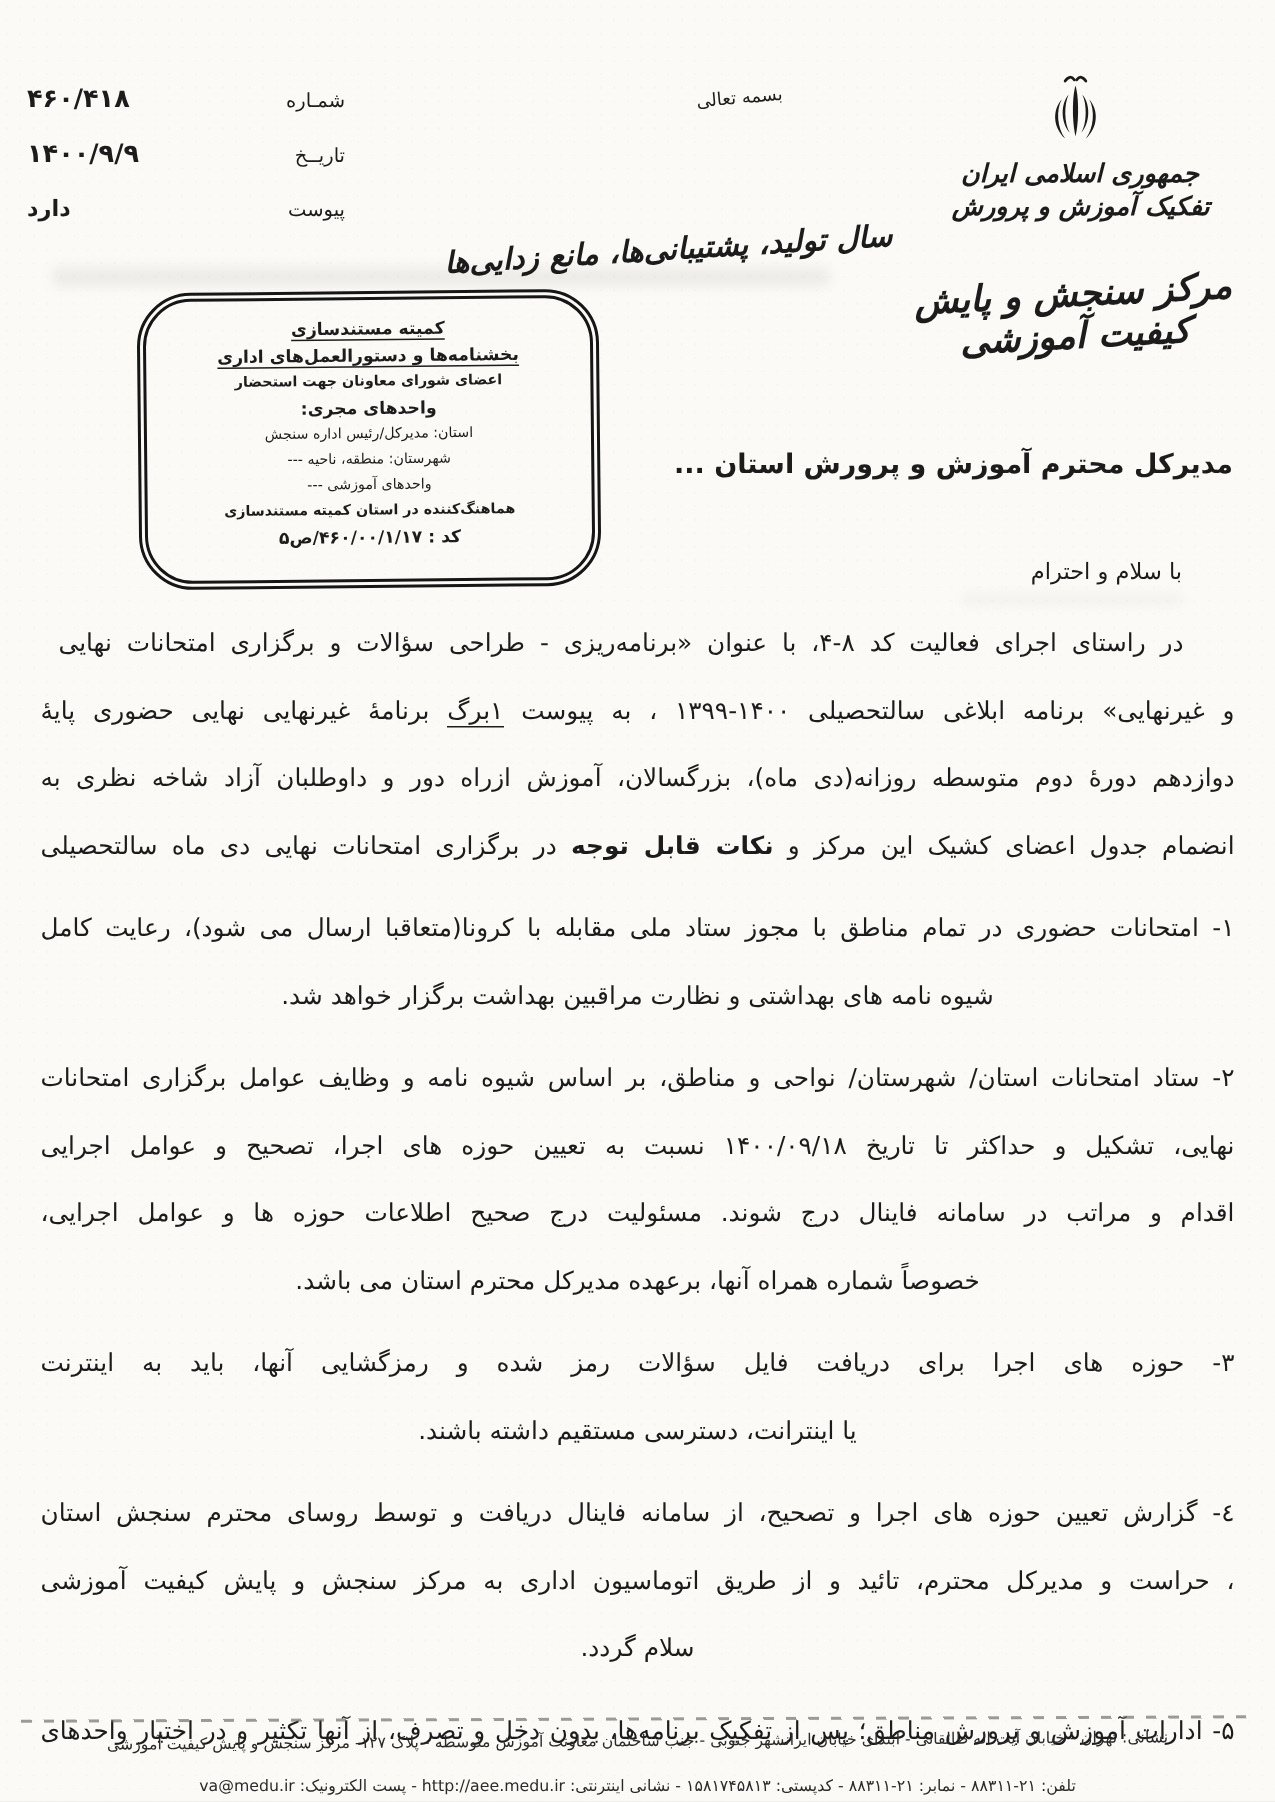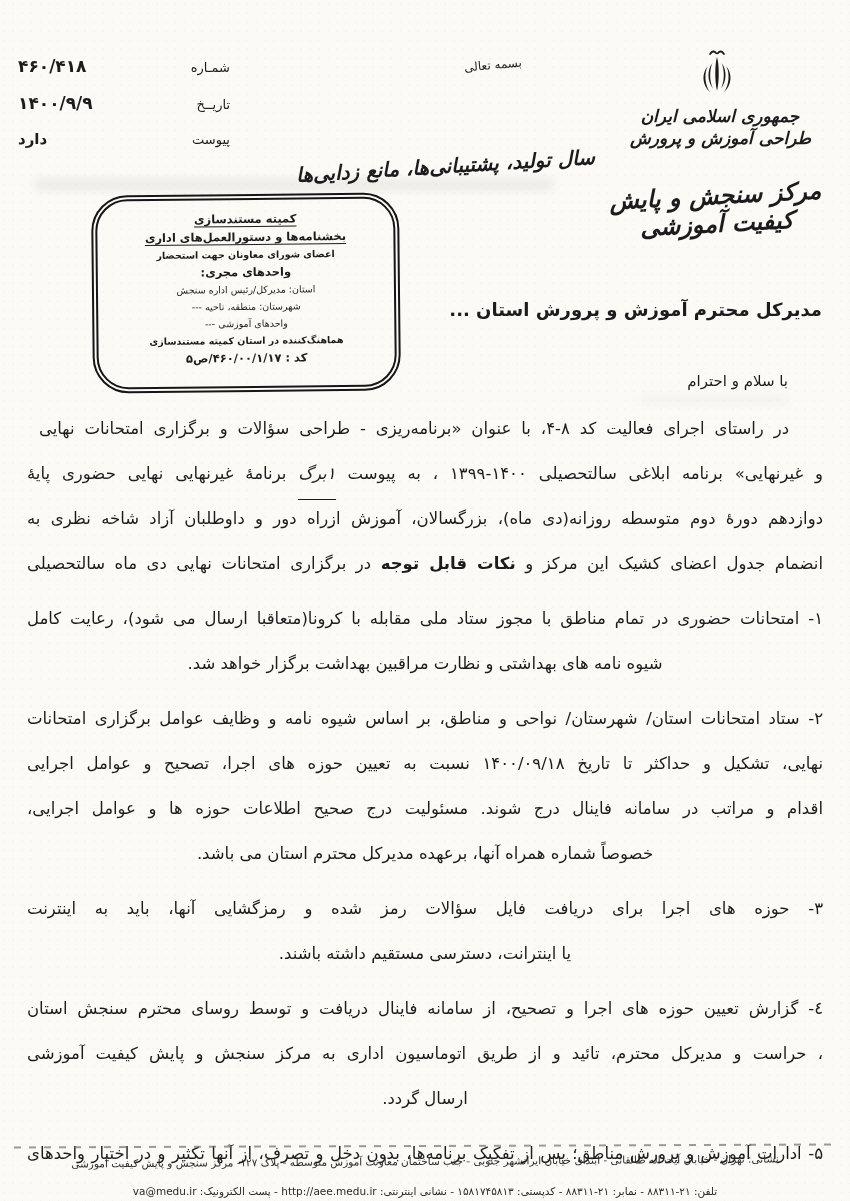--- a/index.html
+++ b/index.html
@@ -45,21 +45,21 @@
   .recipient{position:absolute; top:299px; right:28px; left:28px;
     font-size:18px; font-weight:bold;}
   .salutation{position:absolute; top:372px; right:62px; font-size:15px;}
   .body{position:absolute; top:406px; right:27px; left:27px;}
   .para{margin-bottom:10px;}
   .line{font-size:16.5px; line-height:45px;}
   .line.justify{text-align:justify; text-align-last:justify;}
   .line.center{text-align:center; text-align-last:center;}
   .line.indent{padding-right:34px;margin-left:12px;}
   .bold{font-weight:bold;}
-  .under{border-bottom:1.6px solid #1c1c1c; padding-bottom:16px;font-style:italic;}
+  .under{border-bottom:1.6px solid #1c1c1c; padding-bottom:1px;}
   
   .footer{position:absolute; left:0; right:0; bottom:0; height:60px;}
   .footer-sep{position:absolute; top:4px; left:14px; right:14px; height:2px;
     background:repeating-linear-gradient(90deg,#666 0 7px,transparent 7px 15px);
     opacity:.65; transform:rotate(-0.2deg);}
   .footer-address{position:absolute; top:14px; left:10px; right:10px; text-align:center;
     font-size:10.5px; color:#2a2a2a; transform:rotate(-0.4deg); white-space:nowrap;}
   .footer-contact{position:absolute; top:44px; left:10px; right:10px; text-align:center;
     font-size:10.5px; color:#2a2a2a; white-space:nowrap;}
 </style>
@@ -95,21 +95,21 @@
         <path d="M42 22 C50 31 50 46 39 56 C46 47 47 31 42 22 Z"></path>
       </g>
       <g fill="none" stroke="#1b1b1b" stroke-width="2.4" stroke-linecap="round">
         <path d="M21 6 Q25 0 29 5"></path>
         <path d="M31 5 Q35 0 39 6"></path>
       </g>
     </svg>
   </div>
 
   <div class="country">جمهوری اسلامی ایران</div>
-  <div class="ministry">طراحی آموزش و پرورش</div>
+  <div class="ministry">تفکیک آموزش و پرورش</div>
   <div class="slogan">سال تولید، پشتیبانی‌ها، مانع زدایی‌ها</div>
   <div class="center-name">مرکز سنجش و پایش کیفیت آموزشی</div>
 
   <div class="smudge smudge1"></div>
   <div class="smudge smudge2"></div>
 
   <div class="stamp" id="stamp-lines">
       <div class="stamp-line b u">کمیته مستندسازی</div>
       <div class="stamp-line b u">بخشنامه‌ها و دستورالعمل‌های اداری</div>
       <div class="stamp-line b s">اعضای شورای معاونان جهت استحضار</div>
@@ -140,21 +140,21 @@
         <div class="line justify"><span class="">اقدام و مراتب در سامانه فاینال درج شوند. مسئولیت درج صحیح اطلاعات حوزه ها و عوامل اجرایی،</span></div>
         <div class="line center"><span class="">خصوصاً شماره همراه آنها، برعهده مدیرکل محترم استان می باشد.</span></div>
       </div>
       <div class="para">
         <div class="line justify"><span class="">۳- حوزه های اجرا برای دریافت فایل سؤالات رمز شده و رمزگشایی آنها، باید به اینترنت</span></div>
         <div class="line center"><span class="">یا اینترانت، دسترسی مستقیم داشته باشند.</span></div>
       </div>
       <div class="para">
         <div class="line justify"><span class="">٤- گزارش تعیین حوزه های اجرا و تصحیح، از سامانه فاینال دریافت و توسط روسای محترم سنجش استان</span></div>
         <div class="line justify"><span class="">، حراست و مدیرکل محترم، تائید و از طریق اتوماسیون اداری به مرکز سنجش و پایش کیفیت آموزشی</span></div>
-        <div class="line center"><span class="">ارسال گردد.</span></div>
+        <div class="line center"><span class="">سلام گردد.</span></div>
       </div>
       <div class="para">
         <div class="line justify"><span class="">۵- ادارات آموزش و پرورش مناطق؛ پس از تفکیک برنامه‌ها، بدون دخل و تصرف، از آنها تکثیر و در اختیار واحدهای</span></div>
       </div>
     </div>
 
   <div class="footer">
     <div class="footer-sep"></div>
     <div class="footer-address">نشانی: تهران - خیابان آیت اله طالقانی - ابتدای خیابان ایرانشهر جنوبی - جنب ساختمان معاونت آموزش متوسطه - پلاک ۱۲۷- مرکز سنجش و پایش کیفیت آموزشی</div>
     <div class="footer-contact">تلفن: ۲۱-۸۸۳۱۱ - نمابر: ۲۱-۸۸۳۱۱ - کدپستی: ۱۵۸۱۷۴۵۸۱۳ - نشانی اینترنتی: http://aee.medu.ir - پست الکترونیک: va@medu.ir</div>

